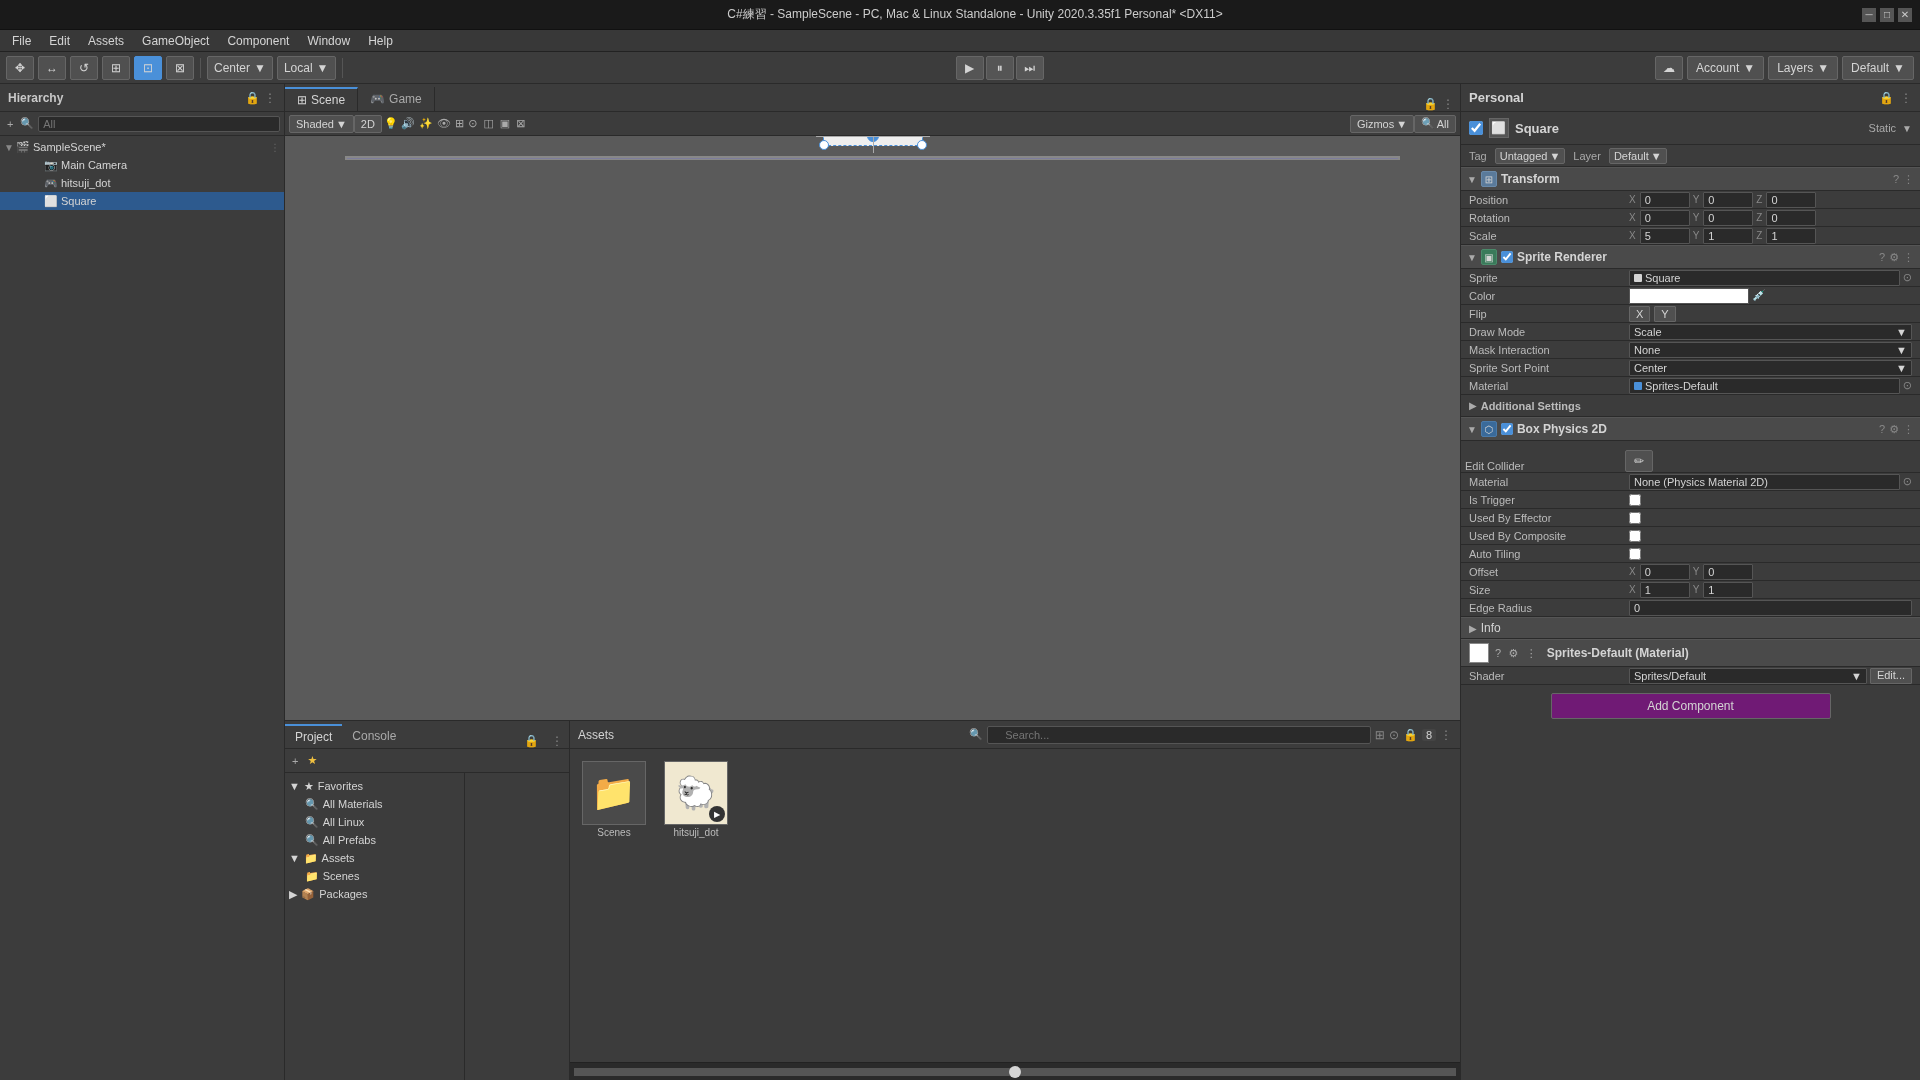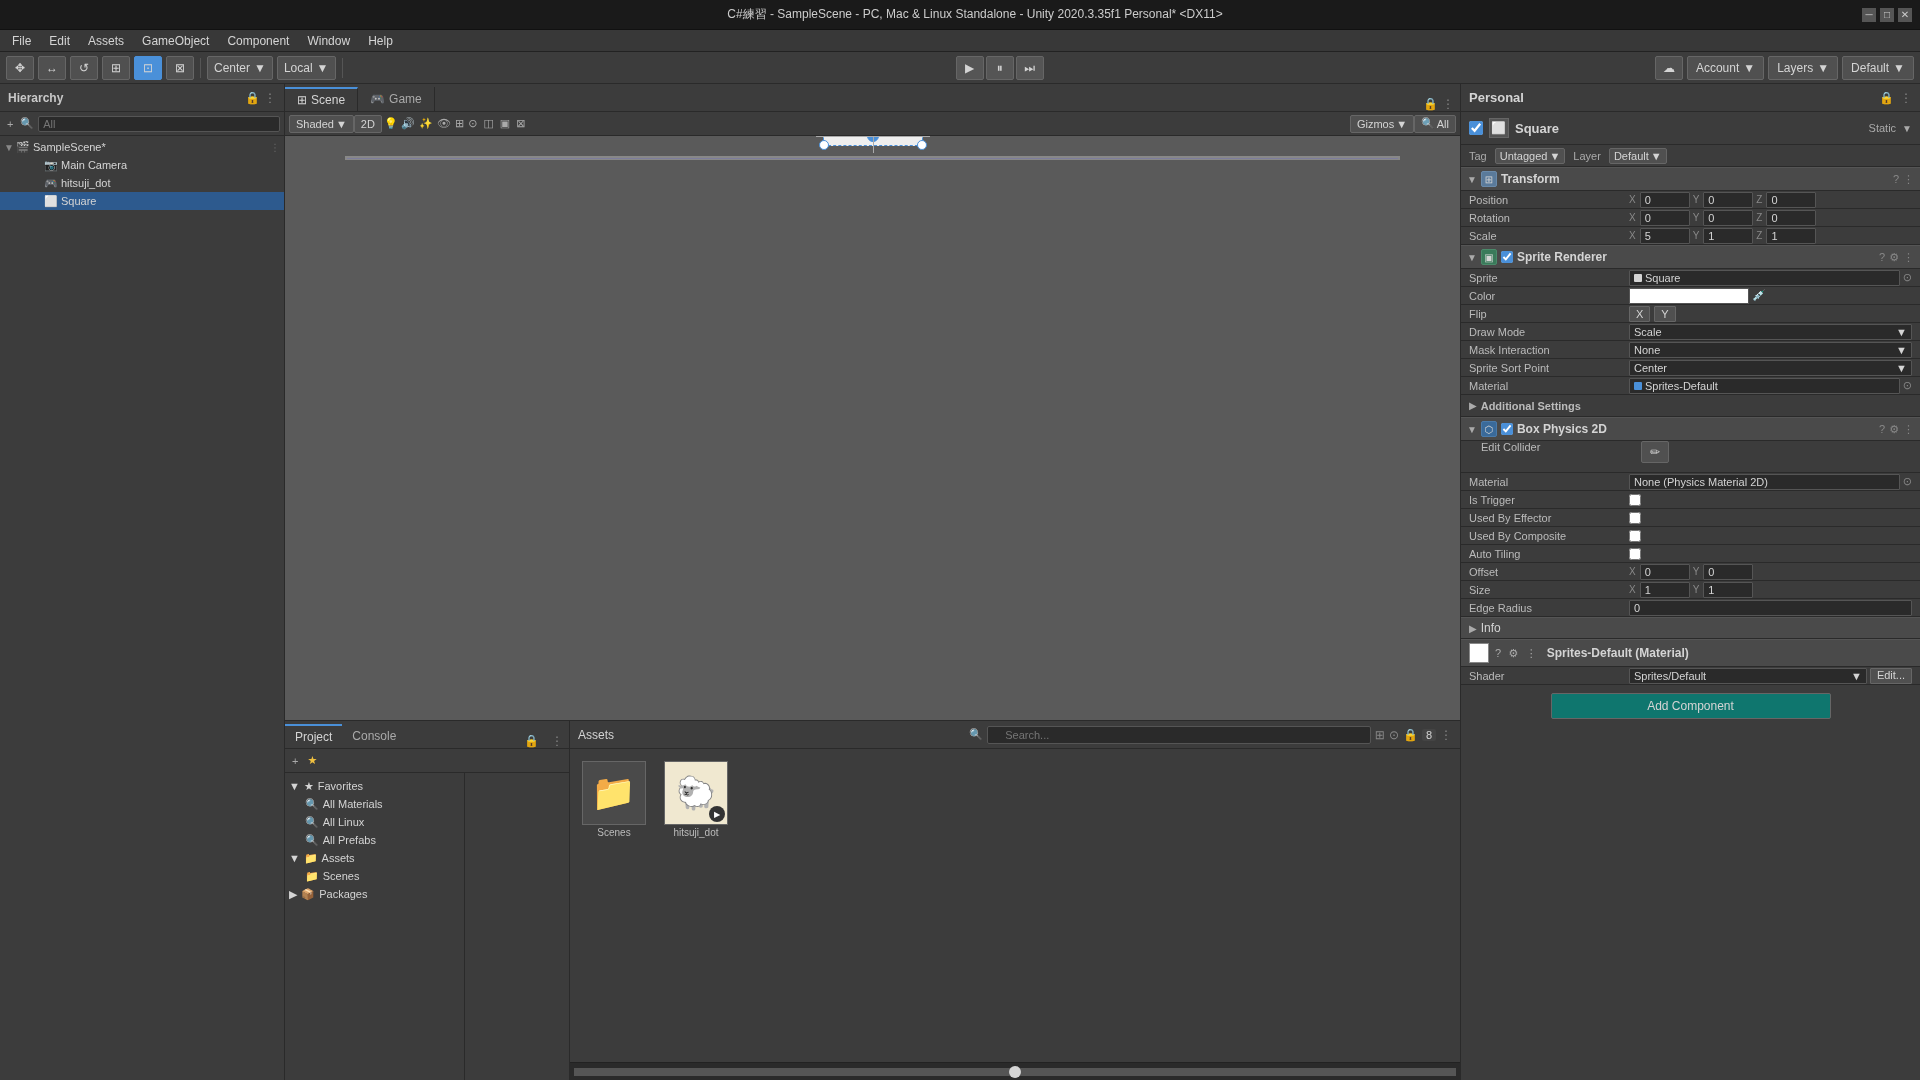--- a/index.html
+++ b/index.html
@@ -449,22 +449,22 @@
     .add-settings-header {
       height: 22px; display: flex; align-items: center;
       padding: 0 8px; gap: 4px; cursor: pointer;
       border-bottom: 1px solid #2a2a2a;
     }
     .add-arrow { font-size: 10px; color: #aaa; }
     .add-label { font-size: 11px; color: #bbb; font-weight: 600; }
 
     
     .edit-collider-row {
-      height: 32px; display: flex; align-items: flex-start;
-      padding: 0 20px; border-bottom: 1px solid #2a2a2a;
+      height: 32px; display: flex; align-items: flex-end;
+      padding: 0 4px; border-bottom: 1px solid #2a2a2a;
     }
     .edit-collider-btn {
       width: 28px; height: 22px;
       background: #505050; border: 1px solid #666;
       display: flex; align-items: center; justify-content: center;
       cursor: pointer; border-radius: 2px; font-size: 12px;
     }
 
     
     .checkbox-row {
@@ -483,21 +483,21 @@
     .mat-thumb { width: 32px; height: 32px; background: #888; border: 1px solid #666; }
     .mat-edit-btn { font-size: 11px; color: #d4d4d4; padding: 0 6px; height: 16px; background: #505050; border: 1px solid #666; cursor: pointer; border-radius: 1px; }
 
     
     .add-component-area {
       padding: 8px;
       display: flex; justify-content: center;
     }
     .add-component-btn {
       width: 280px; height: 26px;
-      background: #0f766e; border: 1px solid #666;
+      background: #701a75; border: 1px solid #666;
       color: #d4d4d4; font-size: 12px;
       display: flex; align-items: center; justify-content: center;
       cursor: pointer; border-radius: 2px;
     }
 
     
     ::-webkit-scrollbar { width: 8px; height: 8px; }
     ::-webkit-scrollbar-track { background: #2a2a2a; }
     ::-webkit-scrollbar-thumb { background: #555; border-radius: 2px; }
 

